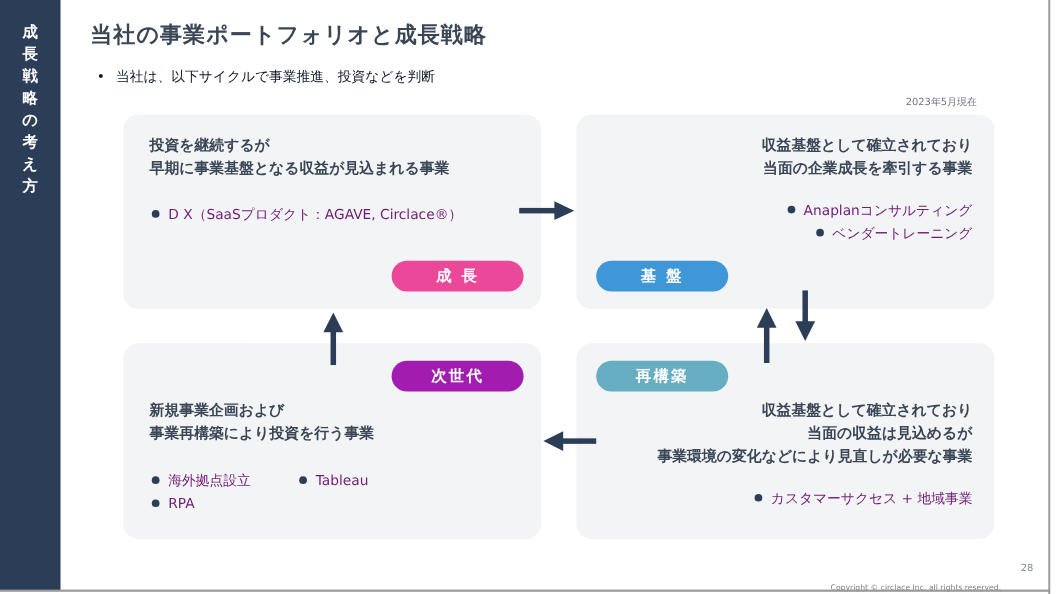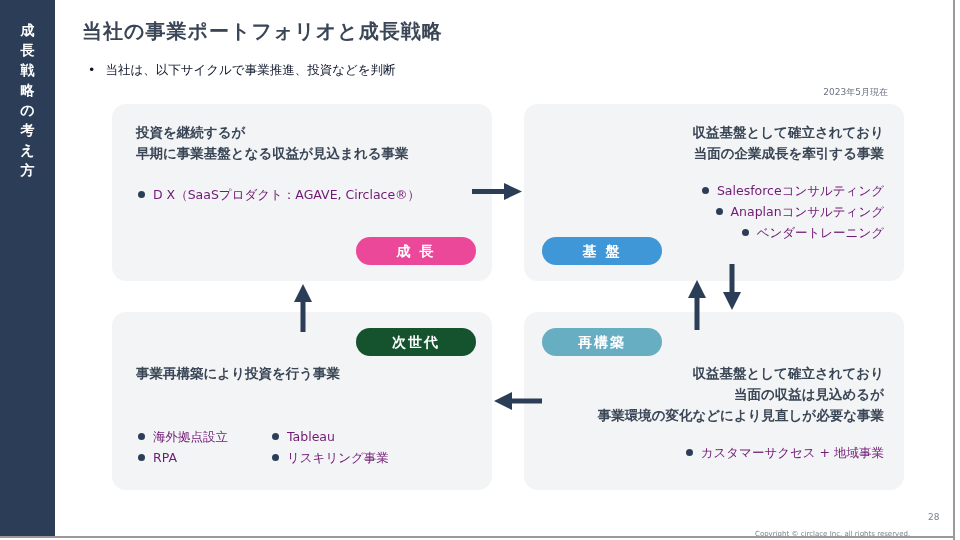--- a/index.html
+++ b/index.html
@@ -89,39 +89,38 @@
   </div>
   <div class="pill" id="pill-growth" style="left: 244px; top: 133px; background: #ec4899;">成 長</div>
 </div>
 
 <div class="card" id="card-base">
   <div class="heading" style="right:20px; top:18px; text-align:right;">
     <div>収益基盤として確立されており</div>
     <div>当面の企業成長を牽引する事業</div>
   </div>
   <div class="items" style="right:20px; top:76px; text-align:right;">
-    <div><span class="bullet"></span><span>Salesforceコンサルティング</span></div>
     <div><span class="bullet"></span><span>Anaplanコンサルティング</span></div>
     <div><span class="bullet"></span><span>ベンダートレーニング</span></div>
   </div>
   <div class="pill" id="pill-base" style="left: 18px; top: 133px; background: rgb(63, 151, 216);">基 盤</div>
 </div>
 
 <div class="card" id="card-next">
-  <div class="pill" id="pill-next" style="left: 244px; top: 16px; background: #14532d;">次世代</div>
+  <div class="pill" id="pill-next" style="left: 244px; top: 16px; background: #a21caf;">次世代</div>
   <div class="heading" style="left:24px; top:51px;">
+    <div>新規事業企画および</div>
     <div>事業再構築により投資を行う事業</div>
   </div>
   <div class="items" style="left:26px; top:114px; width:130px;">
     <div><span class="bullet"></span><span>海外拠点設立</span></div>
     <div><span class="bullet"></span><span>RPA</span></div>
   </div>
   <div class="items" style="left:160px; top:114px;">
     <div><span class="bullet"></span><span>Tableau</span></div>
-    <div><span class="bullet"></span><span>リスキリング事業</span></div>
   </div>
 </div>
 
 <div class="card" id="card-rebuild">
   <div class="pill" id="pill-rebuild" style="left: 18px; top: 16px; background: rgb(103, 174, 194);">再構築</div>
   <div class="heading" style="right:20px; top:51px; text-align:right;">
     <div>収益基盤として確立されており</div>
     <div>当面の収益は見込めるが</div>
     <div>事業環境の変化などにより見直しが必要な事業</div>
   </div>

